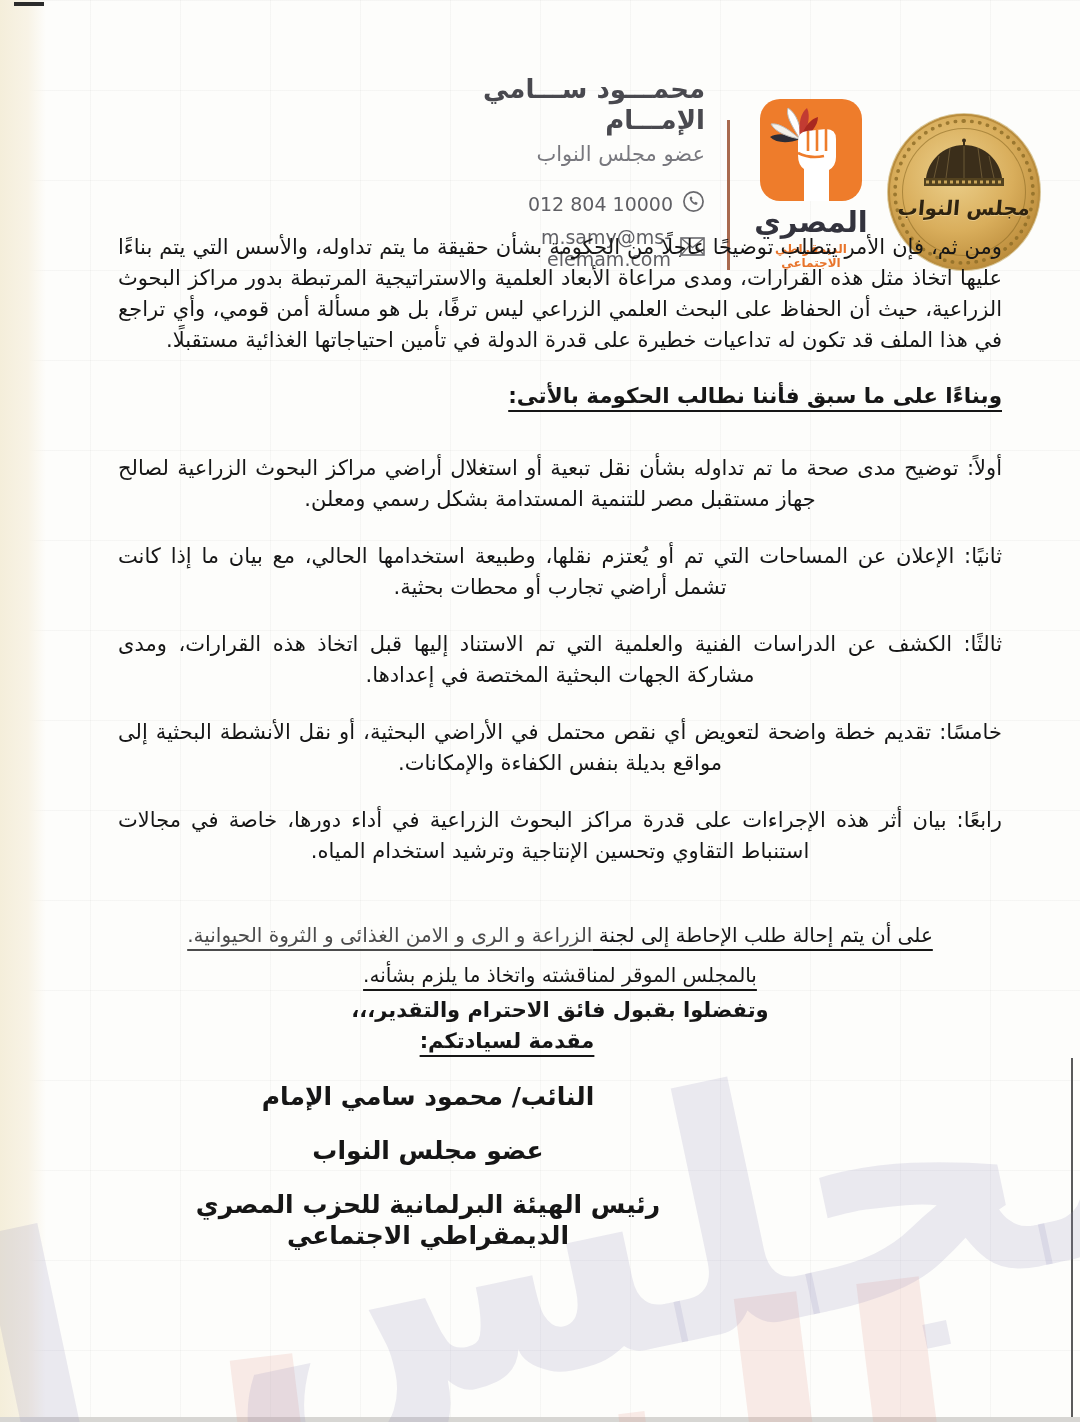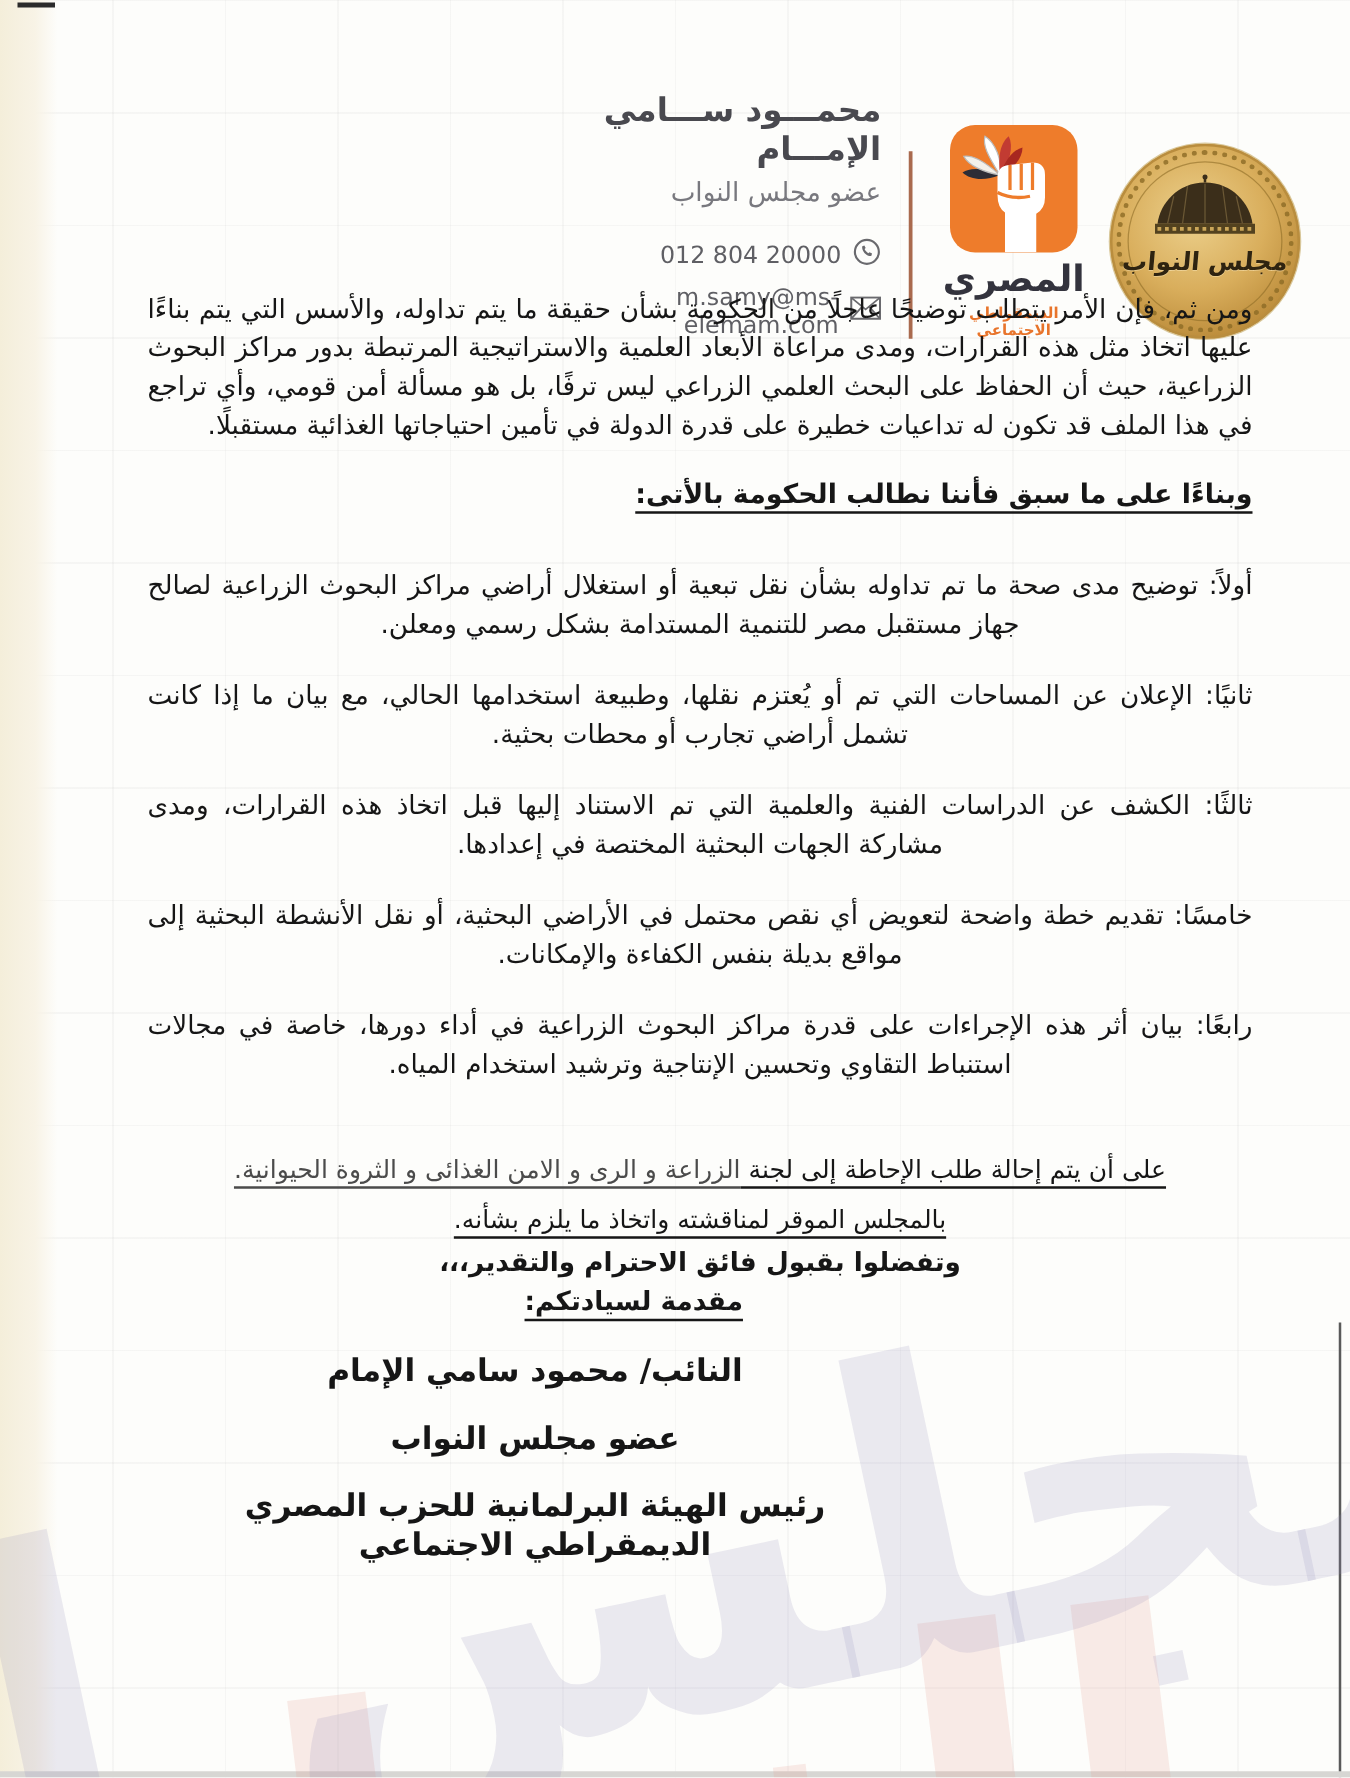--- a/index.html
+++ b/index.html
@@ -80,21 +80,21 @@
 
   <div class="wm wm-left">مجلس النواب</div>
   <div class="wm wm-right">مجلس النواب</div>
 
   <div class="header">
 
     <div class="contact">
       <div class="name">محمـــود ســـامي الإمـــام</div>
       <div class="role">عضو مجلس النواب</div>
       <div class="contact-row first">
-        <span class="ltr-num">012 804 20000</span>
+        <span class="ltr-num">012 804 10000</span>
         <span>
           <svg width="23" height="23" viewBox="0 0 24 24" fill="none">
             <circle cx="12" cy="12" r="10" stroke="#6a6a6e" stroke-width="1.8"></circle>
             <path d="M8.2 7.2c-.6 1.9.6 5 3.2 6.9 1.6 1.1 3.4 1.6 4.4 1.1l.5-1.9-2.1-1-1 .8c-1.4-.7-2.6-2-3.1-3.4l.9-1-1.1-2-1.7.5z" fill="#6a6a6e"></path>
           </svg>
         </span>
       </div>
       <div class="contact-row">
         <span class="ltr-num">m.samy@ms-elemam.com</span>
         <span>

